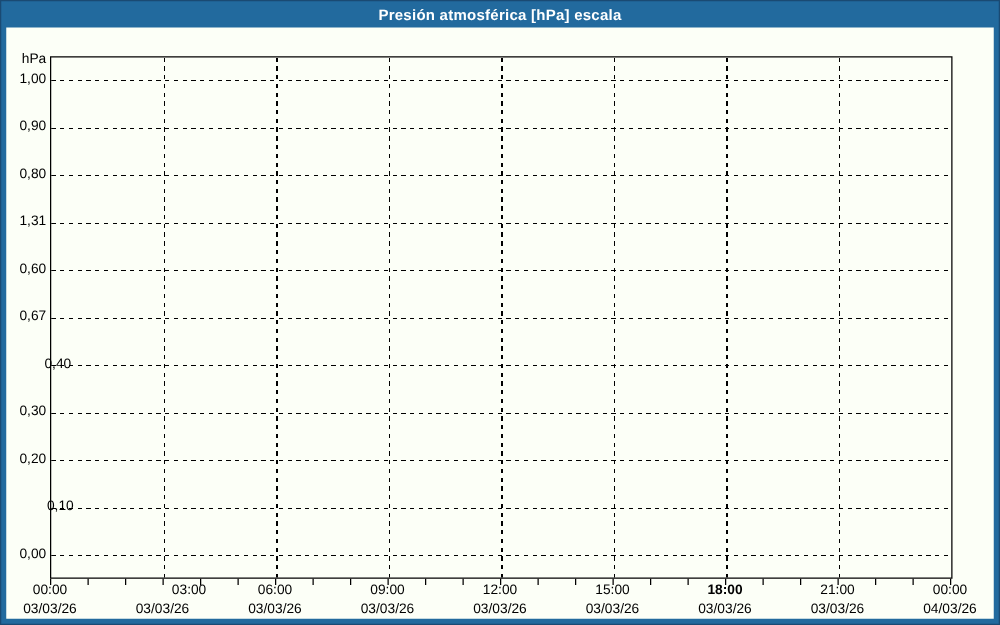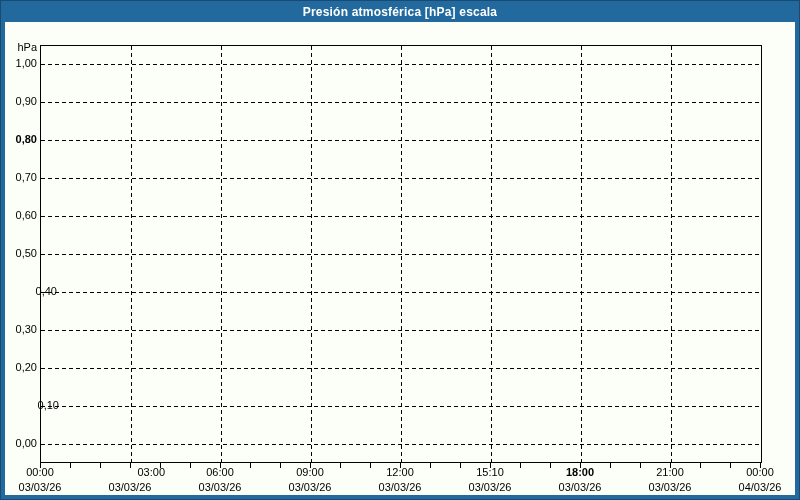--- a/index.html
+++ b/index.html
@@ -101,24 +101,24 @@
           <line x1="270.5" y1="0" x2="270.5" y2="416" stroke="#000000" stroke-width="1" stroke-dasharray="3.5 3.5" shape-rendering="crispEdges"></line>
           <line x1="360.5" y1="0" x2="360.5" y2="416" stroke="#000000" stroke-width="1" stroke-dasharray="3.5 3.5" shape-rendering="crispEdges"></line>
           <line x1="450.5" y1="0" x2="450.5" y2="416" stroke="#000000" stroke-width="1" stroke-dasharray="3.5 3.5" shape-rendering="crispEdges"></line>
           <line x1="540.5" y1="0" x2="540.5" y2="416" stroke="#000000" stroke-width="1" stroke-dasharray="3.5 3.5" shape-rendering="crispEdges"></line>
           <line x1="630.5" y1="0" x2="630.5" y2="416" stroke="#000000" stroke-width="1" stroke-dasharray="3.5 3.5" shape-rendering="crispEdges"></line>
         </svg>
     </div>
     <div id="y-labels">
         <div class="y-label" style="top: 34px;">1,00</div>
         <div class="y-label" style="top: 72px;">0,90</div>
-        <div class="y-label" style="top: 110px; font-weight: bold;">0,80</div>
-        <div class="y-label" style="top: 148px;">0,70</div>
+        <div class="y-label" style="top: 110px;">0,80</div>
+        <div class="y-label" style="top: 148px;">1,31</div>
         <div class="y-label" style="top: 186px;">0,60</div>
-        <div class="y-label" style="top: 224px;">0,50</div>
+        <div class="y-label" style="top: 224px;">0,67</div>
         <div class="y-label" style="top: 262px; padding-left: 20px;">0,40</div>
         <div class="y-label" style="top: 300px;">0,30</div>
         <div class="y-label" style="top: 338px;">0,20</div>
         <div class="y-label" style="top: 376px; padding-left: 22px;">0,10</div>
         <div class="y-label" style="top: 414px;">0,00</div>
       </div>
     <div id="x-ticks">
         <div class="x-tick" style="left: 35px; top: 441px;"></div>
         <div class="x-tick" style="left: 65px; top: 441px;"></div>
         <div class="x-tick" style="left: 95px; top: 441px;"></div>
@@ -149,21 +149,21 @@
         <div class="x-time-label" style="left: 0px; top: 444px;">00:00</div>
         <div class="x-date-label" style="left: 0px; top: 459px;">03/03/26</div>
         <div class="x-time-label" style="left: 90px; top: 444px; text-align: right;">03:00</div>
         <div class="x-date-label" style="left: 90px; top: 459px;">03/03/26</div>
         <div class="x-time-label" style="left: 180px; top: 444px;">06:00</div>
         <div class="x-date-label" style="left: 180px; top: 459px;">03/03/26</div>
         <div class="x-time-label" style="left: 270px; top: 444px;">09:00</div>
         <div class="x-date-label" style="left: 270px; top: 459px;">03/03/26</div>
         <div class="x-time-label" style="left: 360px; top: 444px;">12:00</div>
         <div class="x-date-label" style="left: 360px; top: 459px;">03/03/26</div>
-        <div class="x-time-label" style="left: 450px; top: 444px;">15:10</div>
+        <div class="x-time-label" style="left: 450px; top: 444px;">15:00</div>
         <div class="x-date-label" style="left: 450px; top: 459px;">03/03/26</div>
         <div class="x-time-label" style="left: 540px; top: 444px; font-weight: bold;">18:00</div>
         <div class="x-date-label" style="left: 540px; top: 459px;">03/03/26</div>
         <div class="x-time-label" style="left: 630px; top: 444px;">21:00</div>
         <div class="x-date-label" style="left: 630px; top: 459px;">03/03/26</div>
         <div class="x-time-label" style="left: 720px; top: 444px;">00:00</div>
         <div class="x-date-label" style="left: 720px; top: 459px;">04/03/26</div>
       </div>
   </div>
 </div>

